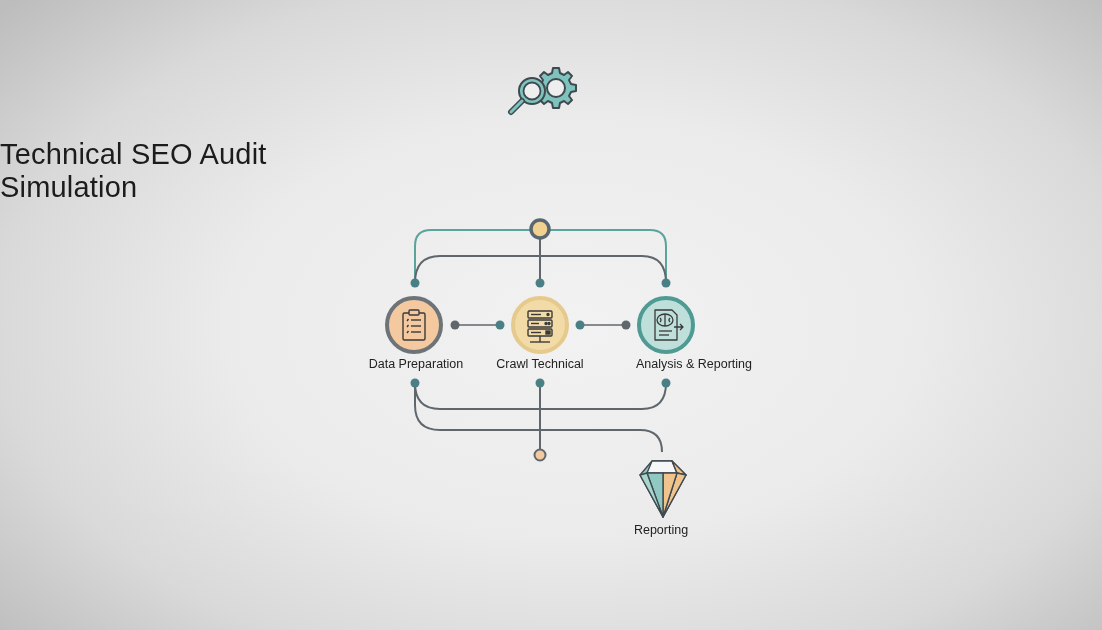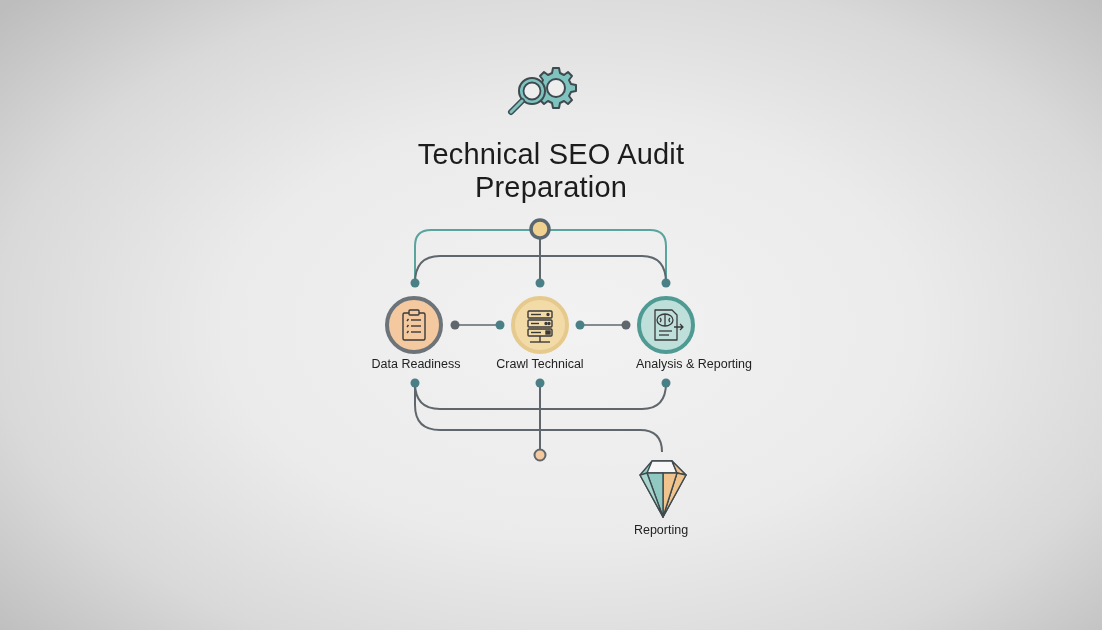--- a/index.html
+++ b/index.html
@@ -2,21 +2,21 @@
 <html><head>
 <meta charset="utf-8">
 <style>
   html, body { margin:0; padding:0; }
   body {
     width:1102px; height:630px; overflow:hidden; position:relative;
     background: radial-gradient(ellipse 70% 75% at 52% 52%, #f2f2f2 0%, #ebebeb 45%, #d9d9d9 75%, #bdbdbd 100%);
     font-family: "Liberation Sans", "DejaVu Sans", sans-serif;
   }
   .title {
-    position:absolute; left:0; width:1102px; text-align:center;
+    position:absolute; left:0; width:1102px; text-align:left;
     color:#1c1c1c; font-size:29px; line-height:33px; letter-spacing:0.2px;
   }
   .label {
     position:absolute; text-align:center; color:#222; font-size:12.5px;
     white-space:nowrap; transform:translateX(-50%);
   }
   svg.diagram { position:absolute; left:0; top:0; }
 </style>
 </head>
 <body>
@@ -112,18 +112,18 @@
     <polygon points="652,461 672,461 677,473 647,473" fill="#f7f7f7"></polygon>
     <polygon points="672,461 686,475 677,473" fill="#f1c48e"></polygon>
     <polygon points="677,473 686,475 663,517" fill="#f1c48e"></polygon>
     <polygon points="663,473 677,473 663,517" fill="#f1c48e"></polygon>
     <polygon points="647,473 663,473 663,517" fill="#8fc9c2"></polygon>
     <polygon points="640,475 647,473 663,517" fill="#a8d6cf"></polygon>
   </g>
 </svg>
 
 <div class="title" style="top:138px;">Technical SEO Audit</div>
-<div class="title" style="top:171px;">Preparation</div>
+<div class="title" style="top:171px;">Simulation</div>
 
-<div class="label" style="left:416px; top:357px;">Data Readiness</div>
+<div class="label" style="left:416px; top:357px;">Data Preparation</div>
 <div class="label" style="left:540px; top:357px;">Crawl Technical</div>
 <div class="label" style="left:694px; top:357px;">Analysis &amp; Reporting</div>
 <div class="label" style="left:661px; top:523px;">Reporting</div>
 
 </body></html>

